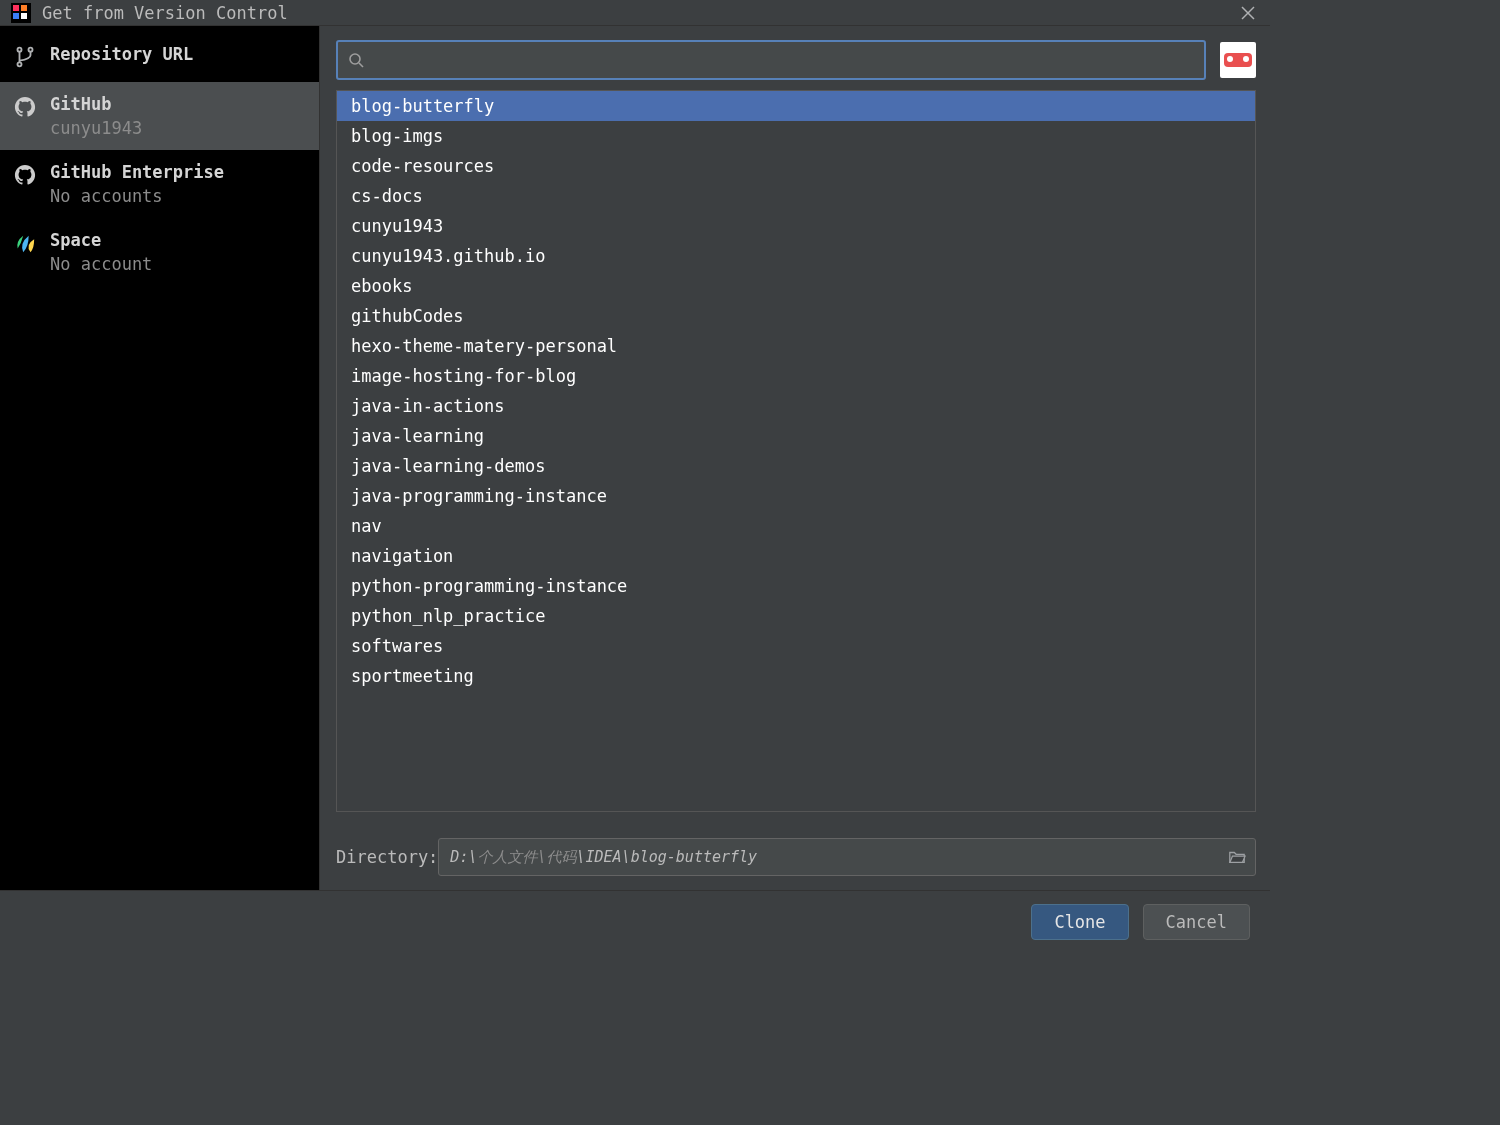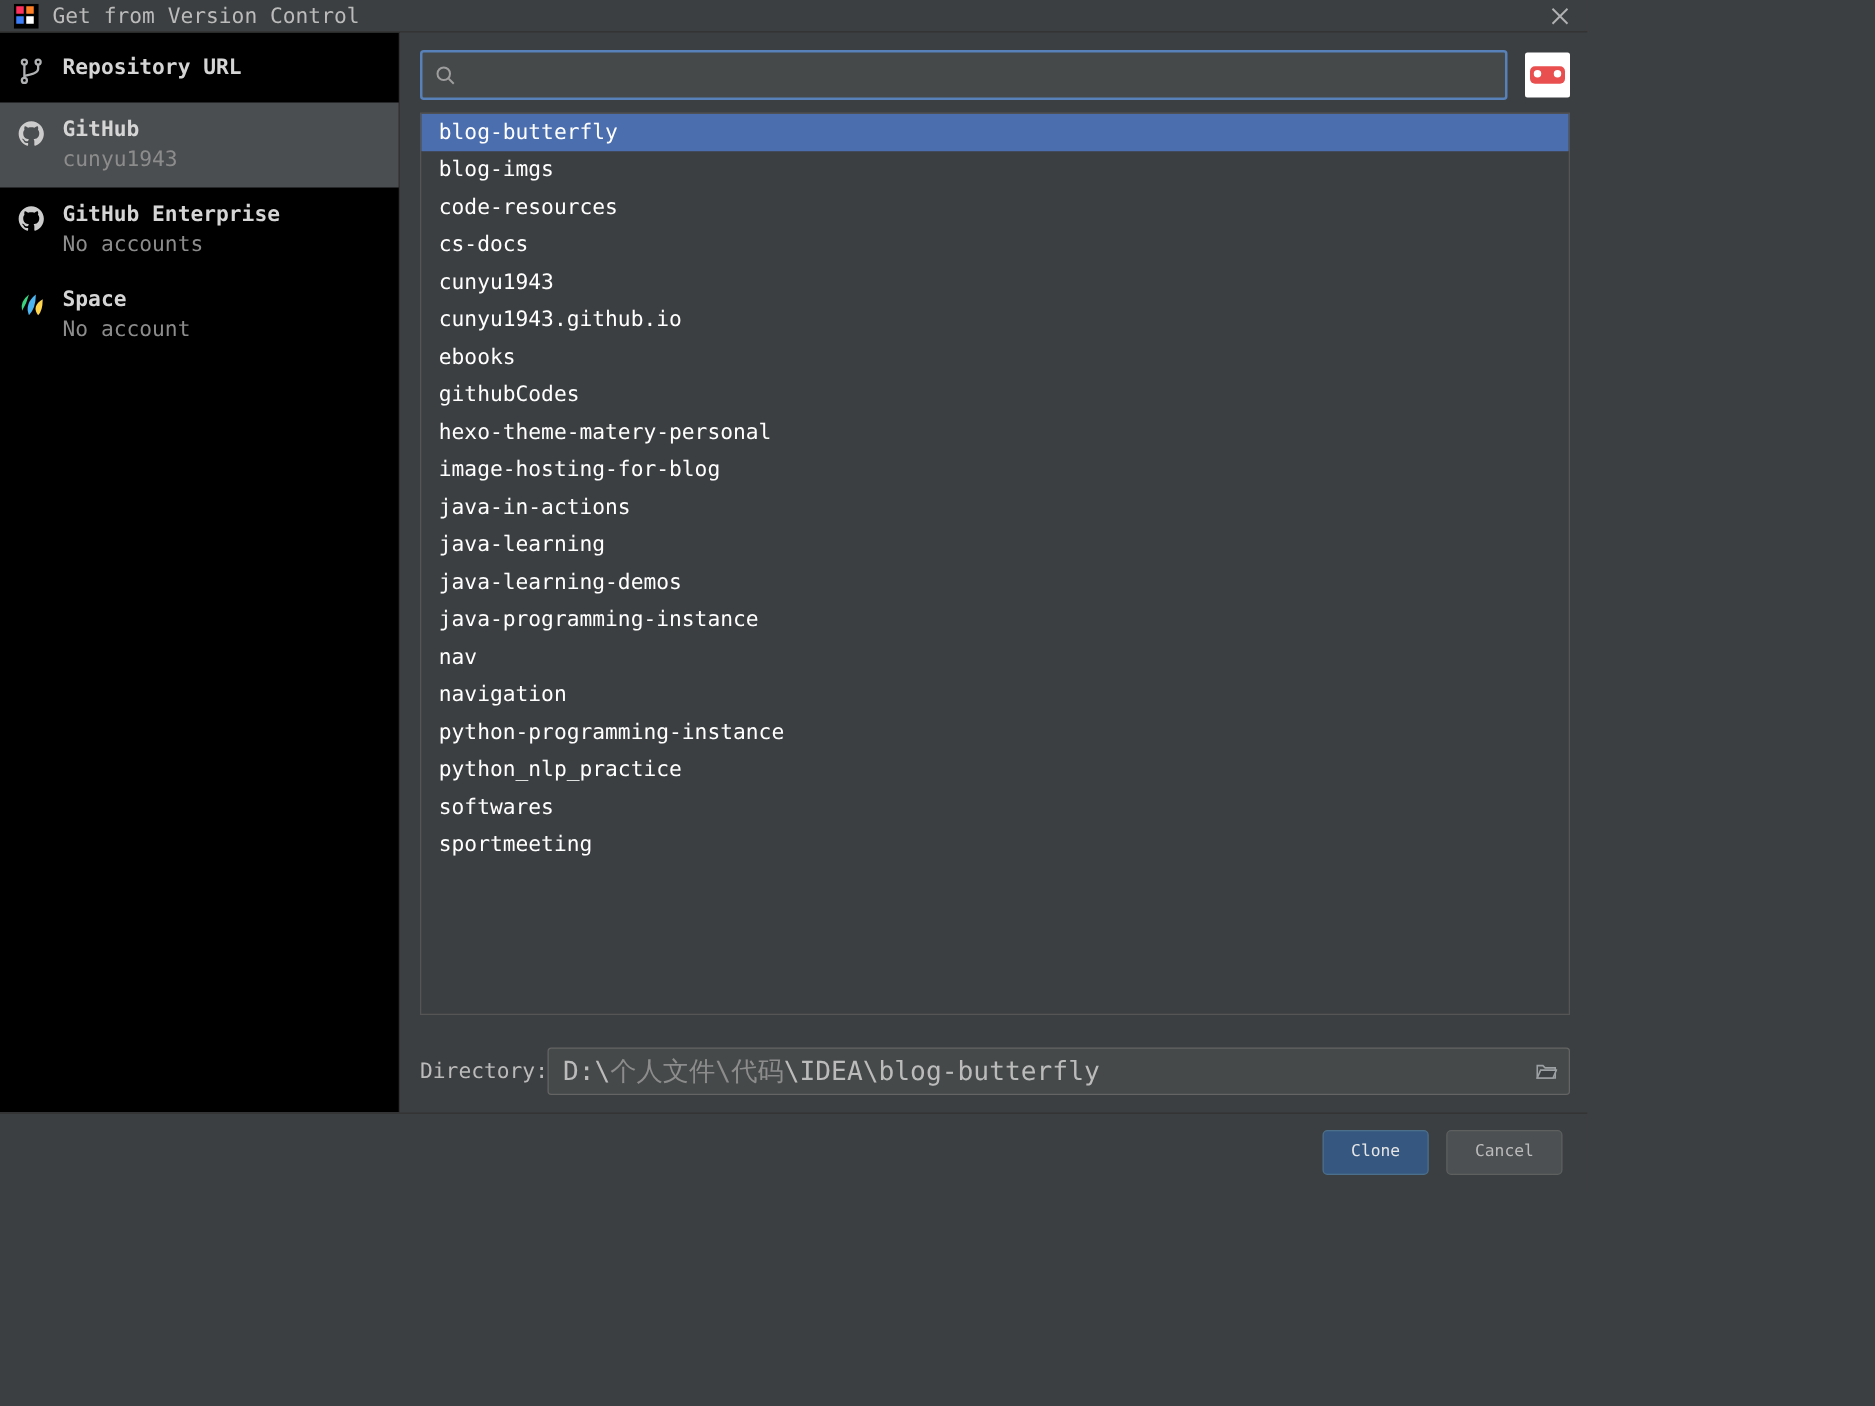--- a/index.html
+++ b/index.html
@@ -212,21 +212,22 @@
 }
 .dir-normal {
   color: #bbbbbb;
 }
 .dir-display {
   position: absolute;
   left: 12px;
   top: 50%;
   transform: translateY(-50%);
   pointer-events: none;
-  font-size: 21px;
+  font-size: 15px;
+  font-style: italic;
 }
 .browse-icon {
   position: absolute;
   right: 10px;
   top: 50%;
   transform: translateY(-50%);
   cursor: pointer;
   color: #afb1b3;
 }
 .footer {
@@ -240,21 +241,21 @@
   background: #3c3f41;
 }
 .btn {
   height: 36px;
   padding: 0 22px;
   border-radius: 4px;
   border: 1px solid #5e6060;
   background: #4c5052;
   color: #bbbbbb;
   font-family: inherit;
-  font-size: 13px;
+  font-size: 17px;
   cursor: pointer;
 }
 .btn.primary {
   background: #365880;
   border: 1px solid #4c708c;
   color: #e6e6e6;
 }
 svg { display: block; }
 </style>
 </head>

